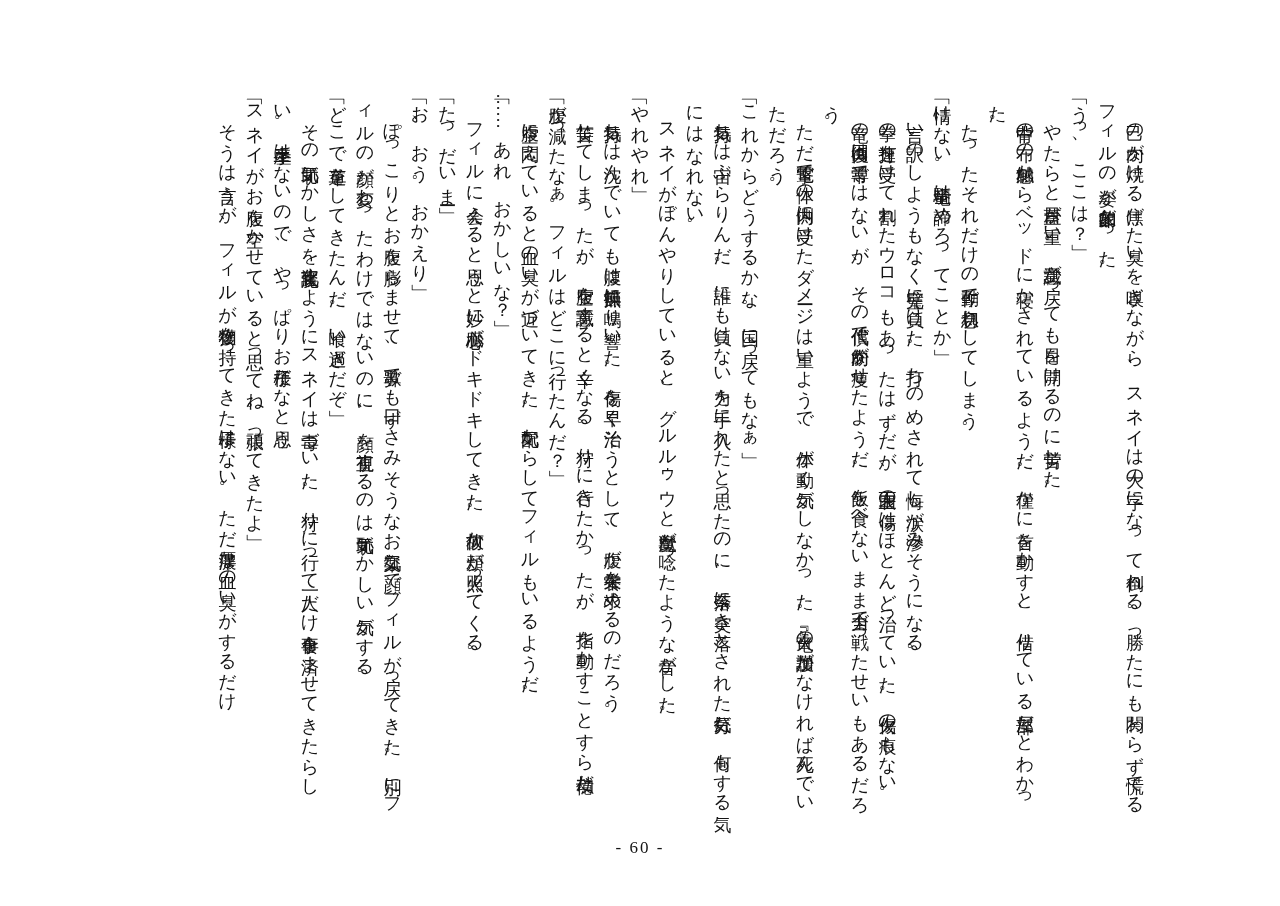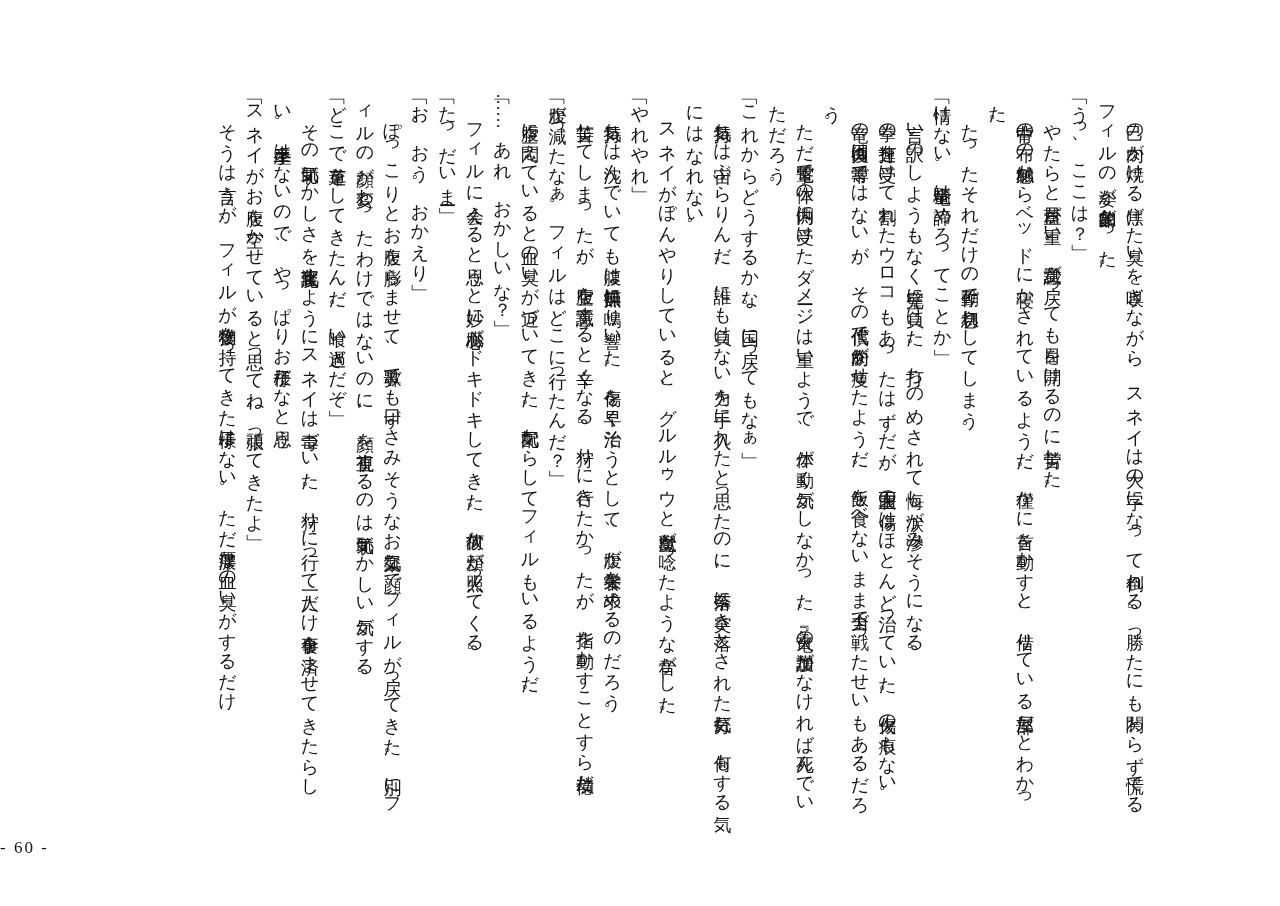--- a/index.html
+++ b/index.html
@@ -34,21 +34,21 @@
     text-indent: 1em;
   }
   .para.noindent {
     text-indent: 0;
   }
   .page-number {
     position: absolute;
     left: 0;
     right: 0;
     bottom: 48px;
-    text-align: left;
+    text-align: center;
     font-size: 17px;
     letter-spacing: 2px;
     color: #141414;
   }
 </style>
 </head>
 <body>
 
 <div class="sheet">
 

